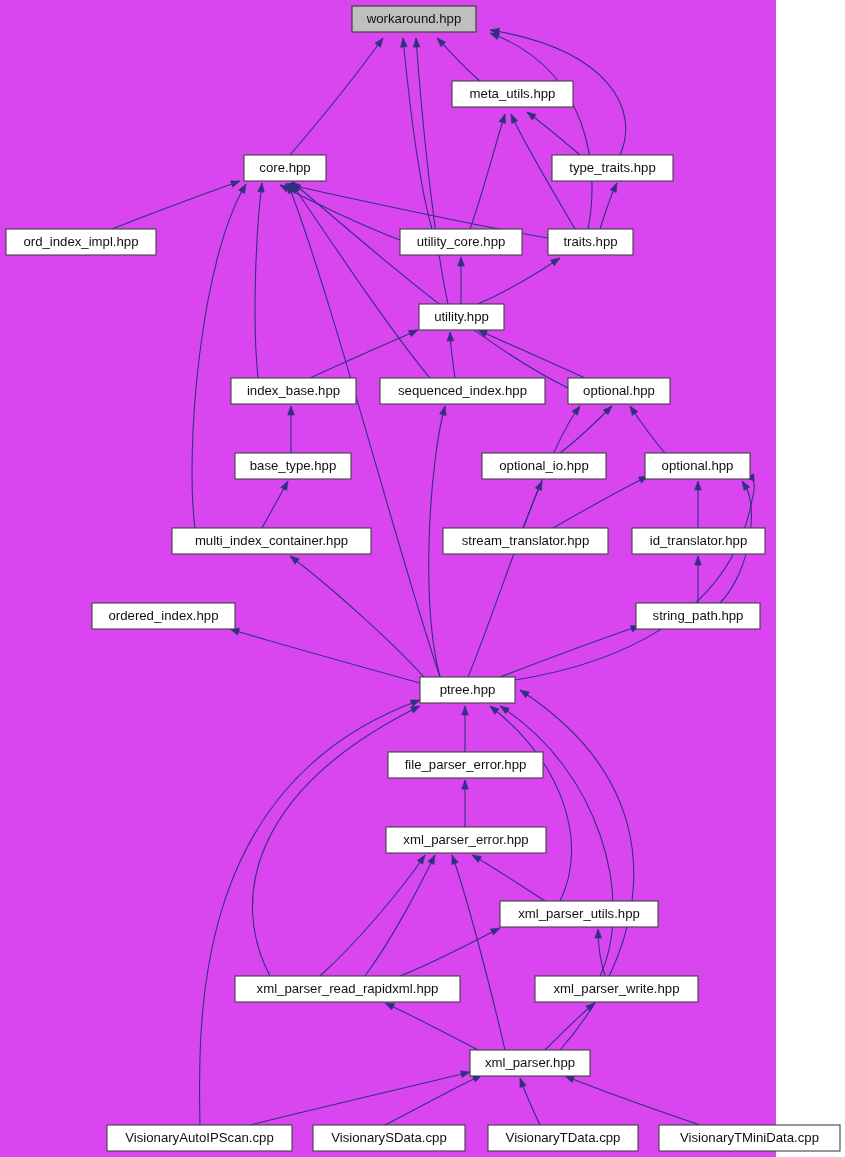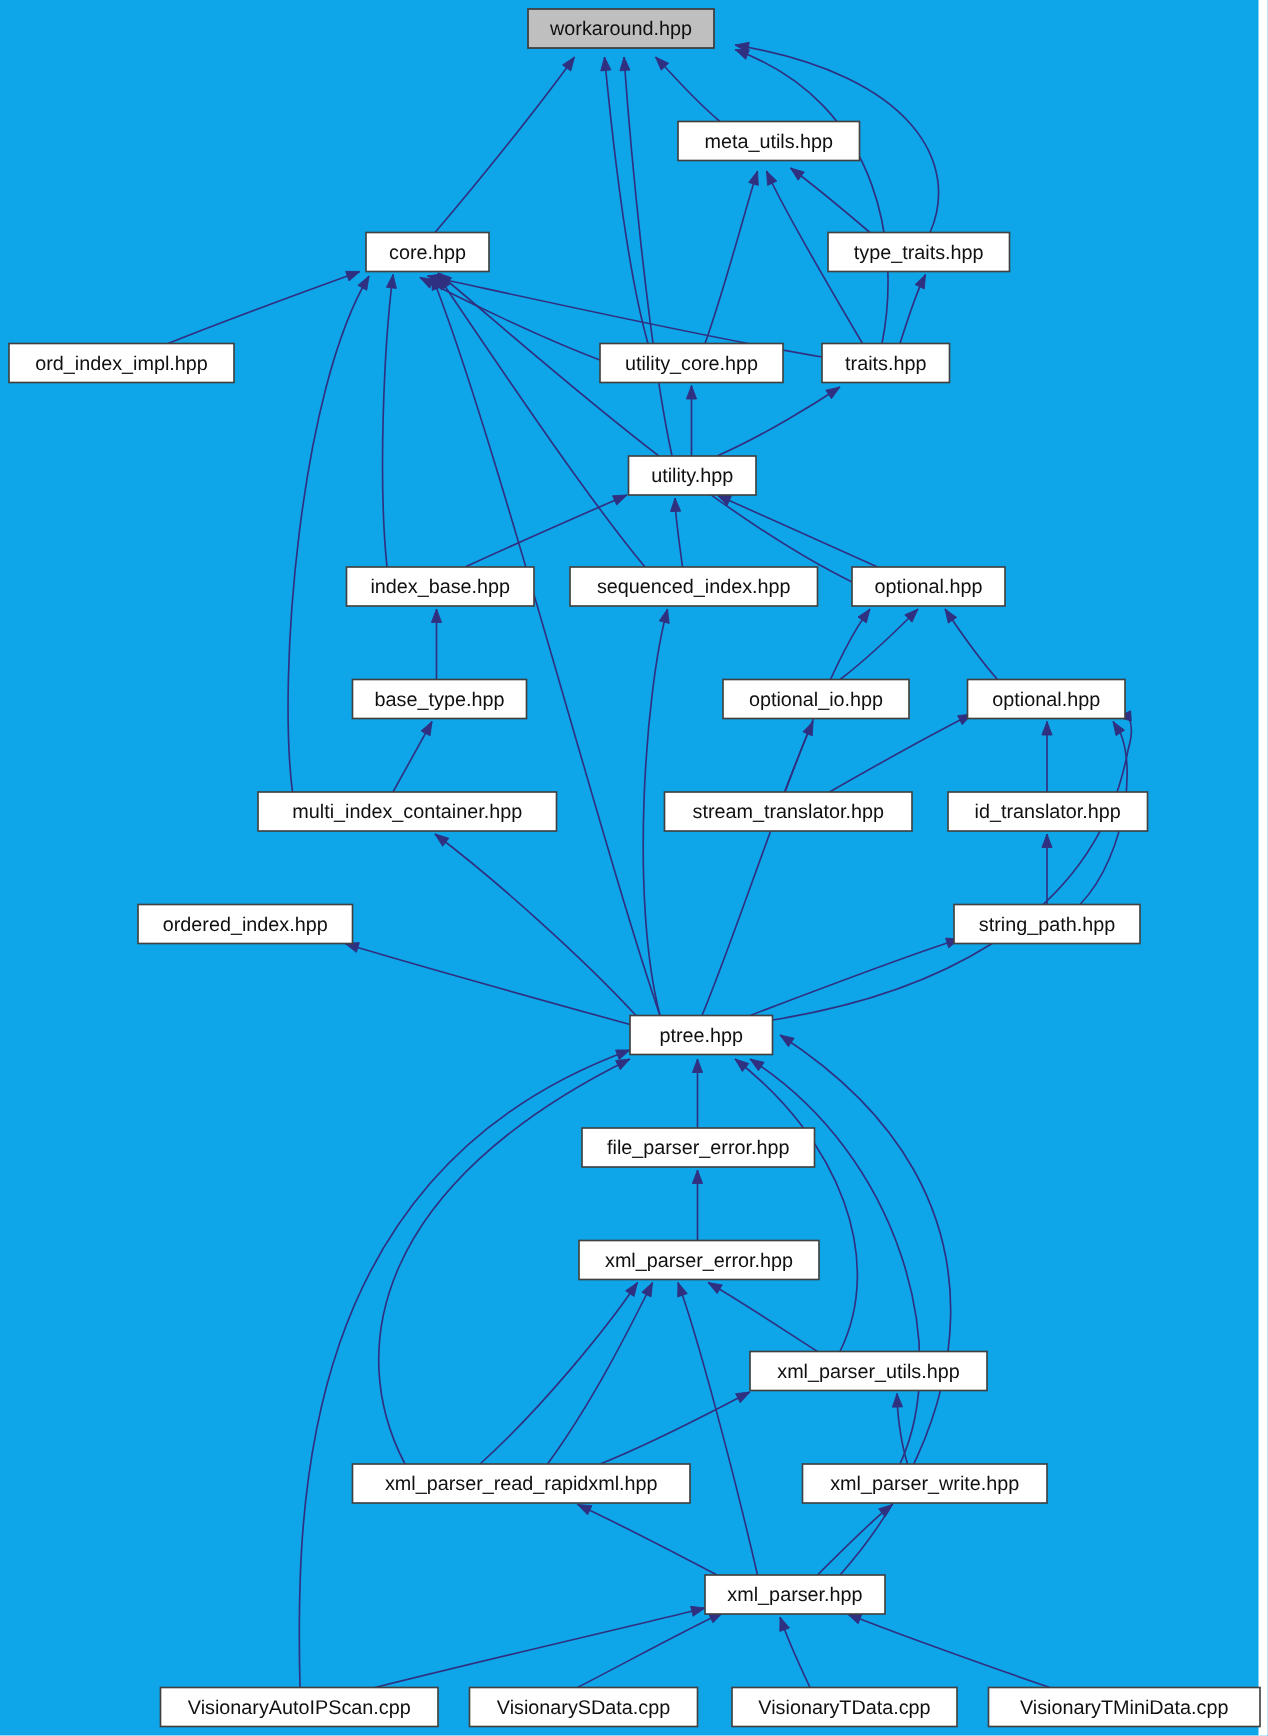--- a/index.html
+++ b/index.html
@@ -2,23 +2,23 @@
 <html><head>
 <meta charset="utf-8">
 <style>
   html, body {
     margin: 0;
     padding: 0;
     background: #ffffff;
   }
   #graph-root {
     position: relative;
-    width: 839px;
+    width: 776px;
     height: 1157px;
-    background: #0ea5e9;
+    background: #d946ef;
     font-family: "Liberation Sans", sans-serif;
     text-align: center;
   }
   svg#graph-svg {
     position: absolute;
     left: 0; top: 0;
     width: 845px;
     height: 1157px;
     display: block;
   }

